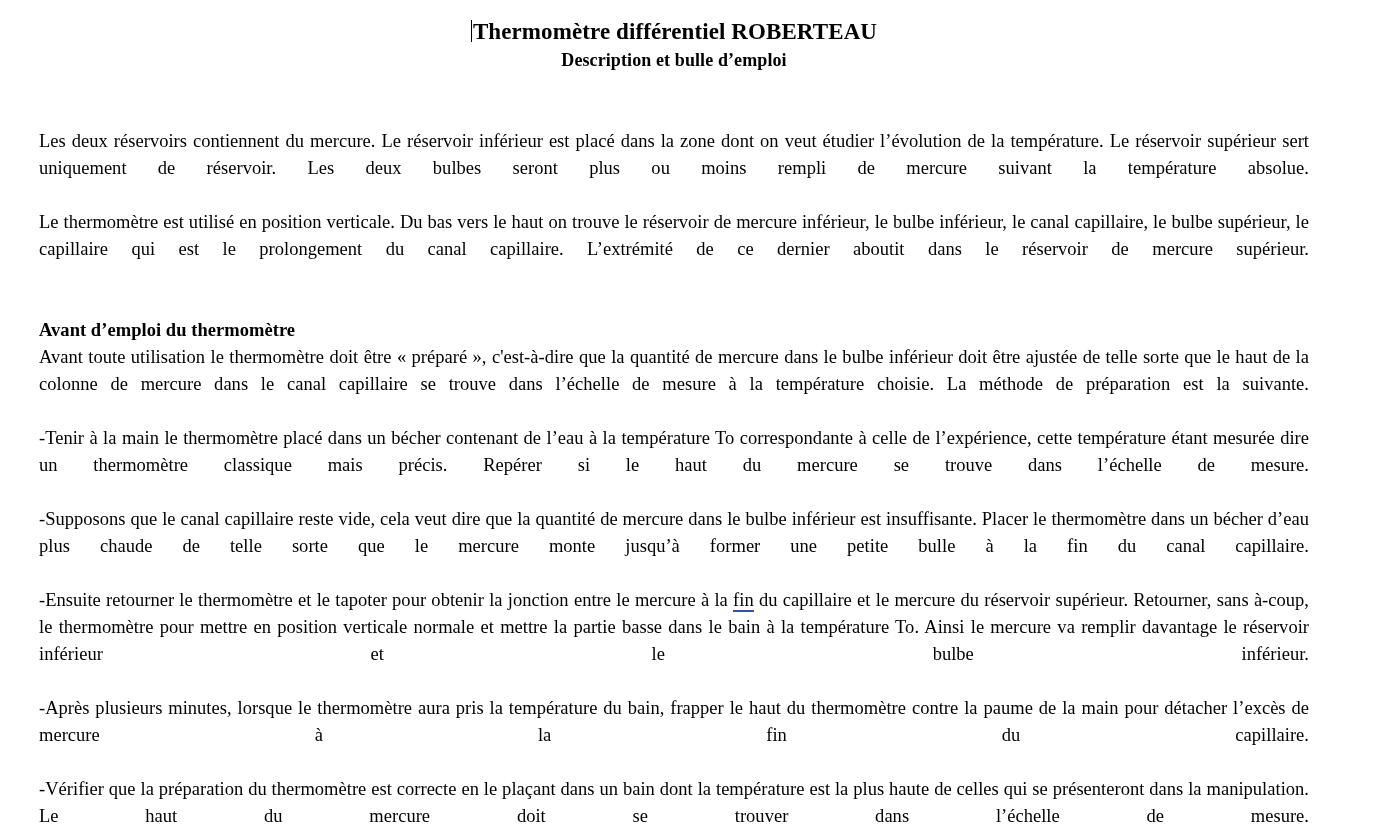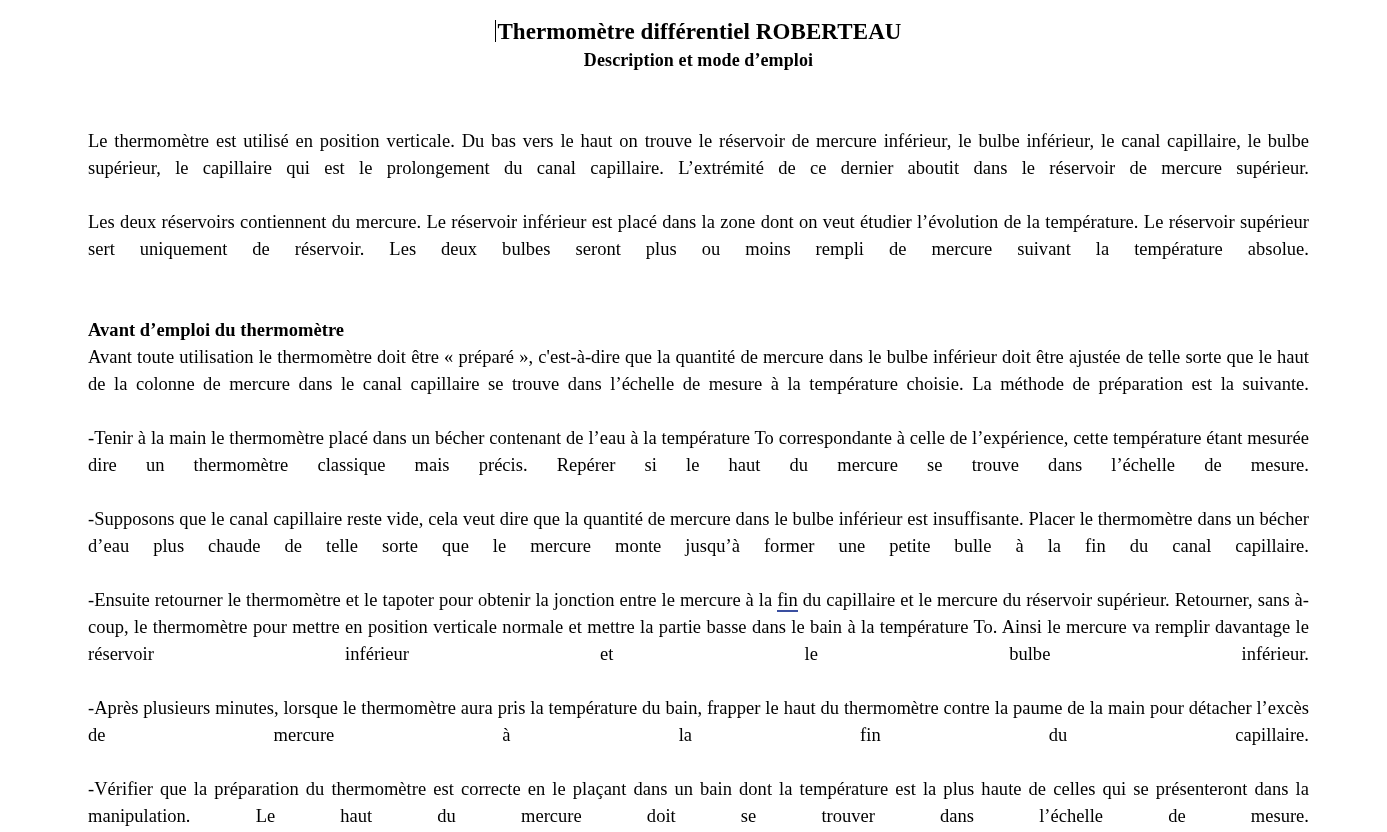--- a/index.html
+++ b/index.html
@@ -15,21 +15,21 @@
     font-family: "Liberation Serif", "DejaVu Serif", serif;
     color: #000000;
     -webkit-font-smoothing: antialiased;
   }
 
   .page {
     position: relative;
     width: 1387px;
     height: 660px;
     box-sizing: border-box;
-    padding: 18px 78px 0 88px;
+    padding: 18px 78px 0 39px;
   }
 
   
   .title-block {
     text-align: center;
     margin: 0 0 0 0;
   }
   .doc-title {
     position: relative;
     display: inline-block;
@@ -92,28 +92,28 @@
     padding-bottom: 1px;
   }
 </style>
 </head>
 <body>
 
 <div class="page">
 
   <div class="title-block">
     <div class="doc-title"><span class="caret"></span><span>Thermomètre différentiel ROBERTEAU</span></div>
-    <div class="doc-subtitle">Description et mode d’emploi</div>
+    <div class="doc-subtitle">Description et bulle d’emploi</div>
   </div>
 
   <div class="body-content">
 
     <div class="section">
+      <p class="para">Les deux réservoirs contiennent du mercure. Le réservoir inférieur est placé dans la zone dont on veut étudier l’évolution de la température. Le réservoir supérieur sert uniquement de réservoir. Les deux bulbes seront plus ou moins rempli de mercure suivant la température absolue.</p>
       <p class="para">Le thermomètre est utilisé en position verticale. Du bas vers le haut on trouve le réservoir de mercure inférieur, le bulbe inférieur, le canal capillaire, le bulbe supérieur, le capillaire qui est le prolongement du canal capillaire. L’extrémité de ce dernier aboutit dans le réservoir de mercure supérieur.</p>
-      <p class="para">Les deux réservoirs contiennent du mercure. Le réservoir inférieur est placé dans la zone dont on veut étudier l’évolution de la température. Le réservoir supérieur sert uniquement de réservoir. Les deux bulbes seront plus ou moins rempli de mercure suivant la température absolue.</p>
     </div>
 
     <div class="section">
       <h2 class="heading">Avant d’emploi du thermomètre</h2>
       <p class="para">Avant toute utilisation le thermomètre doit être « préparé », c'est-à-dire que la quantité de mercure dans le bulbe inférieur doit être ajustée de telle sorte que le haut de la colonne de mercure dans le canal capillaire se trouve dans l’échelle de mesure à la température choisie. La méthode de préparation est la suivante.</p>
       <p class="para">-Tenir à la main le thermomètre placé dans un bécher contenant de l’eau à la température To correspondante à celle de l’expérience, cette température étant mesurée dire un thermomètre classique mais précis. Repérer si le haut du mercure se trouve dans l’échelle de mesure.</p>
       <p class="para">-Supposons que le canal capillaire reste vide, cela veut dire que la quantité de mercure dans le bulbe inférieur est insuffisante. Placer le thermomètre dans un bécher d’eau plus chaude de telle sorte que le mercure monte jusqu’à former une petite bulle à la fin du canal capillaire.</p>
       <p class="para"><span>-Ensuite retourner le thermomètre et le tapoter pour obtenir la jonction entre le mercure à la </span><span class="dbl-underline" style="border-bottom-color: rgb(58, 79, 160); box-shadow: rgb(58, 79, 160) 0px -4px 0px -3px inset;">fin</span><span> du capillaire et le mercure du réservoir supérieur. Retourner, sans à-coup, le thermomètre pour mettre en position verticale normale et mettre la partie basse dans le bain à la température To. Ainsi le mercure va remplir davantage le réservoir inférieur et le bulbe inférieur.</span></p>
       <p class="para">-Après plusieurs minutes, lorsque le thermomètre aura pris la température du bain, frapper le haut du thermomètre contre la paume de la main pour détacher l’excès de mercure à la fin du capillaire.</p>
       <p class="para">-Vérifier que la préparation du thermomètre est correcte en le plaçant dans un bain dont la température est la plus haute de celles qui se présenteront dans la manipulation. Le haut du mercure doit se trouver dans l’échelle de mesure.</p>

